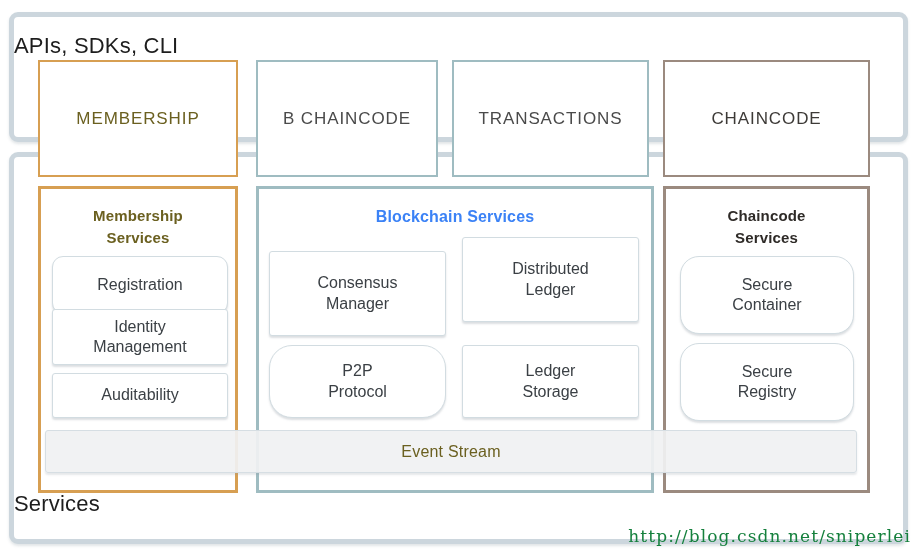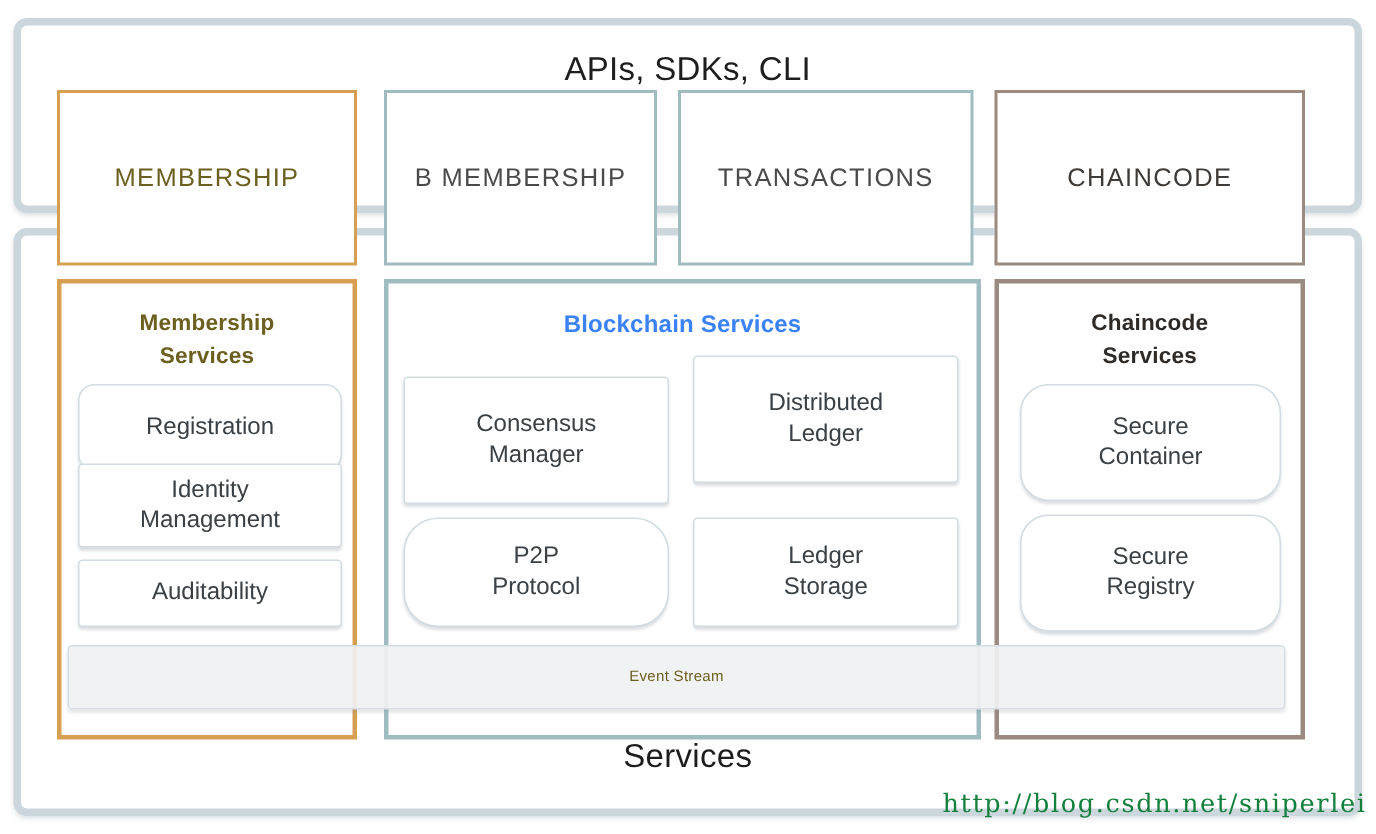--- a/index.html
+++ b/index.html
@@ -39,21 +39,21 @@
     left: 9px;
     top: 152px;
     width: 899px;
     height: 392px;
   }
 
   .shell-title {
     position: absolute;
     left: 0;
     width: 100%;
-    text-align: center;
+    text-align: left;
     color: #1d1d1d;
     font-size: 22px;
     letter-spacing: 0.2px;
   }
   #title-apis { top: 16px; }
   #title-services { top: 334px; }
 
   
   .cap-box {
     position: absolute;
@@ -174,21 +174,21 @@
     border: 1px solid #d6dee3;
     border-radius: 3px;
     box-sizing: border-box;
     display: flex;
     align-items: center;
     justify-content: center;
     z-index: 9;
     box-shadow: 0 2px 2px rgba(140,150,158,0.22);
   }
   #event-stream-label {
-    font-size: 10px;
+    font-size: 16px;
     color: #6b6020;
     letter-spacing: 0.2px;
   }
 
   
   #watermark {
     position: absolute;
     right: 6px;
     bottom: 10px;
     font-family: "DejaVu Serif", serif;
@@ -209,21 +209,21 @@
   </div>
 
   <div class="shell" id="shell-bottom">
     <div class="shell-title" id="title-services">Services</div>
   </div>
 
   <div class="cap-box" id="cap-membership">
     <span class="cap-label">MEMBERSHIP</span>
   </div>
   <div class="cap-box" id="cap-blockchain">
-    <span class="cap-label">B MEMBERSHIP</span>
+    <span class="cap-label">B CHAINCODE</span>
   </div>
   <div class="cap-box" id="cap-transactions">
     <span class="cap-label">TRANSACTIONS</span>
   </div>
   <div class="cap-box" id="cap-chaincode">
     <span class="cap-label">CHAINCODE</span>
   </div>
 
   <div class="col" id="col-membership">
     <div class="col-title">

